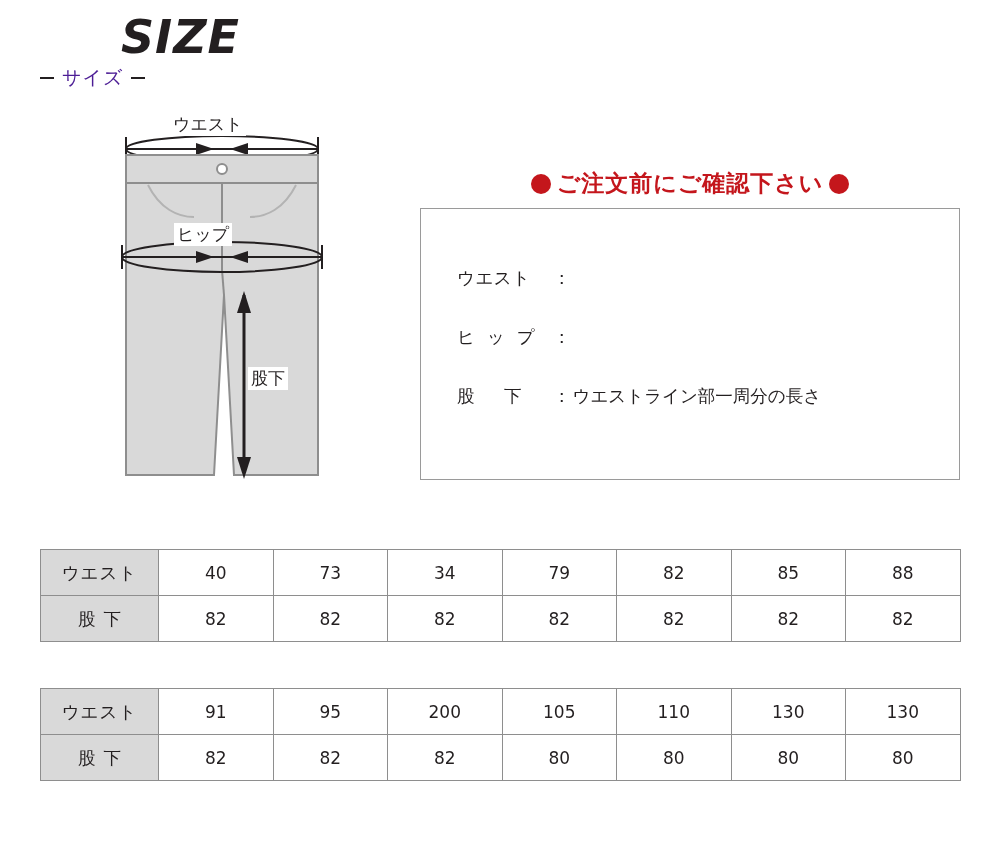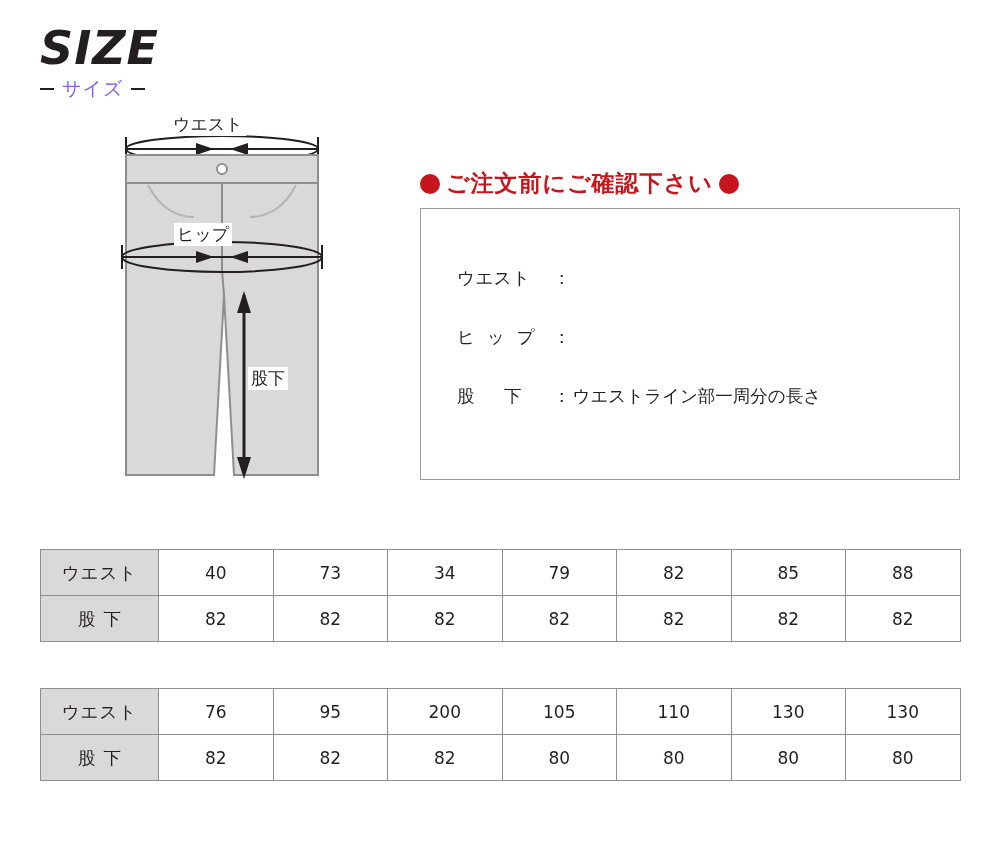--- a/index.html
+++ b/index.html
@@ -15,22 +15,23 @@
     position: relative;
     width: 1000px;
     height: 851px;
     background: #ffffff;
   }
 
   
   .title-block {
     position: absolute;
     left: 40px;
-    top: 24px;
+    top: 13px;
     width: 200px;
+    text-align: right;
   }
   .title-main {
     font-family: "DejaVu Sans", "Liberation Sans", sans-serif;
     font-size: 46px;
     font-weight: bold;
     font-style: italic;
     letter-spacing: 1px;
     color: #231f20;
     line-height: 48px;
     margin: 0;
@@ -41,21 +42,21 @@
     margin-top: 4px;
     width: 160px;
   }
   .title-rule {
     height: 2px;
     background: #231f20;
     flex: 0 0 14px;
   }
   .title-sub {
     font-size: 19px;
-    color: #8b5cf6;
+    color: #4c1d95;
     padding: 0 8px;
     white-space: nowrap;
     letter-spacing: 1px;
   }
 
   
   .illus {
     position: absolute;
     left: 96px;
     top: 105px;
@@ -76,21 +77,21 @@
   .label-inseam{ left: 152px; top: 262px; }
 
   
   .notice-head {
     position: absolute;
     left: 420px;
     top: 168px;
     width: 540px;
     display: flex;
     align-items: center;
-    justify-content: flex-start;
+    justify-content: center;
     gap: 6px;
   }
   .notice-dot {
     width: 20px; height: 20px;
     border-radius: 50%;
     background: #c4161c;
     flex: 0 0 auto;
   }
   .notice-title {
     color: #c4161c;
@@ -261,21 +262,21 @@
         <td class="val">82</td>
         <td class="val">82</td>
       </tr>
     </tbody>
   </table>
 
   <table class="size-table t2">
     <tbody>
       <tr>
         <td class="rowhead">ウエスト</td>
-        <td class="val">76</td>
+        <td class="val">91</td>
         <td class="val">95</td>
         <td class="val">200</td>
         <td class="val">105</td>
         <td class="val">110</td>
         <td class="val">130</td>
         <td class="val">130</td>
       </tr>
       <tr>
         <td class="rowhead spaced">股下</td>
         <td class="val">82</td>

